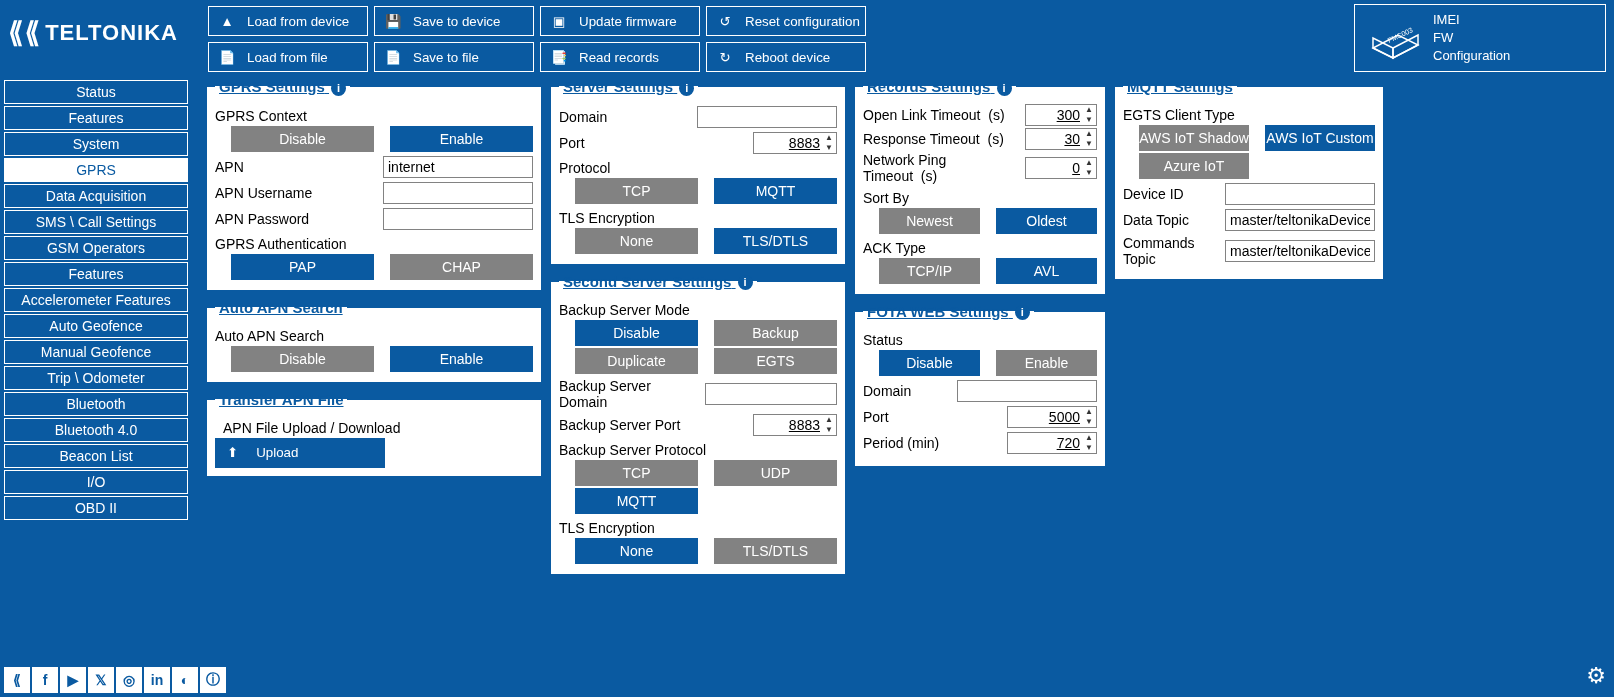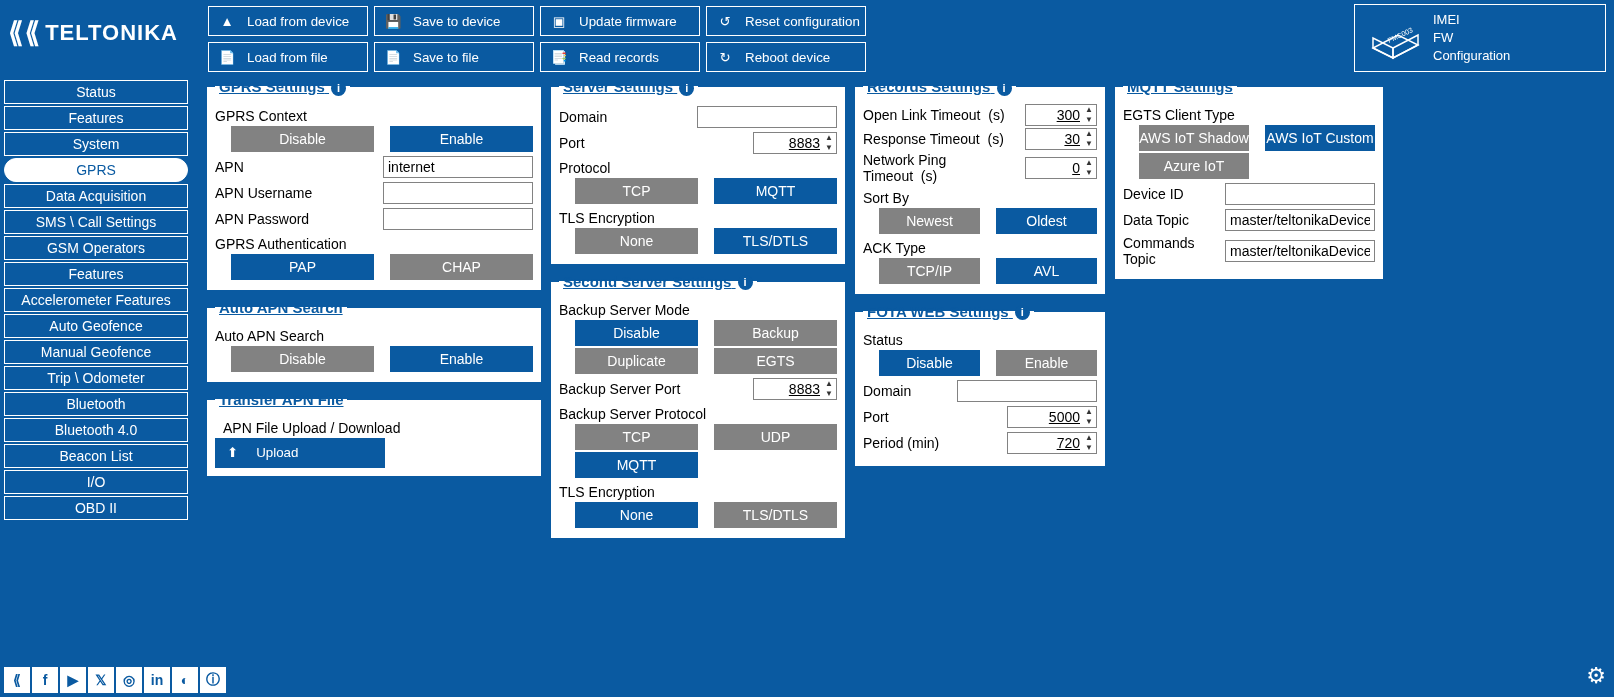--- a/index.html
+++ b/index.html
@@ -85,21 +85,20 @@
     text-align: center;
     height: 24px;
     line-height: 22px;
     margin-bottom: 2px;
     cursor: pointer;
     font-size: 14px;
   }
   .sidebar-btn.active {
     background: #fff;
     color: #0a5aa1;
-    border-radius: 12px;
   }
   .content {
     margin-left: 200px;
     padding: 6px 8px 0 6px;
     display: flex;
     gap: 8px;
     align-items: flex-start;
   }
   .col { display: flex; flex-direction: column; gap: 8px; }
   .col1 { width: 336px; }
@@ -361,20 +360,24 @@
       <div class="label2">Backup Server Mode</div>
       <div class="seg">
         <button class="on">Disable</button>
         <button class="off">Backup</button>
       </div>
       <div class="seg">
         <button class="off">Duplicate</button>
         <button class="off">EGTS</button>
       </div>
       <div class="row">
+          <label>Backup Server Domain</label>
+          <input class="text" style="width: 132px;" value="">
+        </div>
+      <div class="row">
           <label>Backup Server Port</label>
           <span class="numwrap"><input class="num" style="width: 84px;" value="8883"><span class="spinners">
               <div>▲</div>
               <div>▼</div>
             </span></span>
         </div>
       <div class="label2">Backup Server Protocol</div>
       <div class="seg">
         <button class="off">TCP</button>
         <button class="off">UDP</button>

